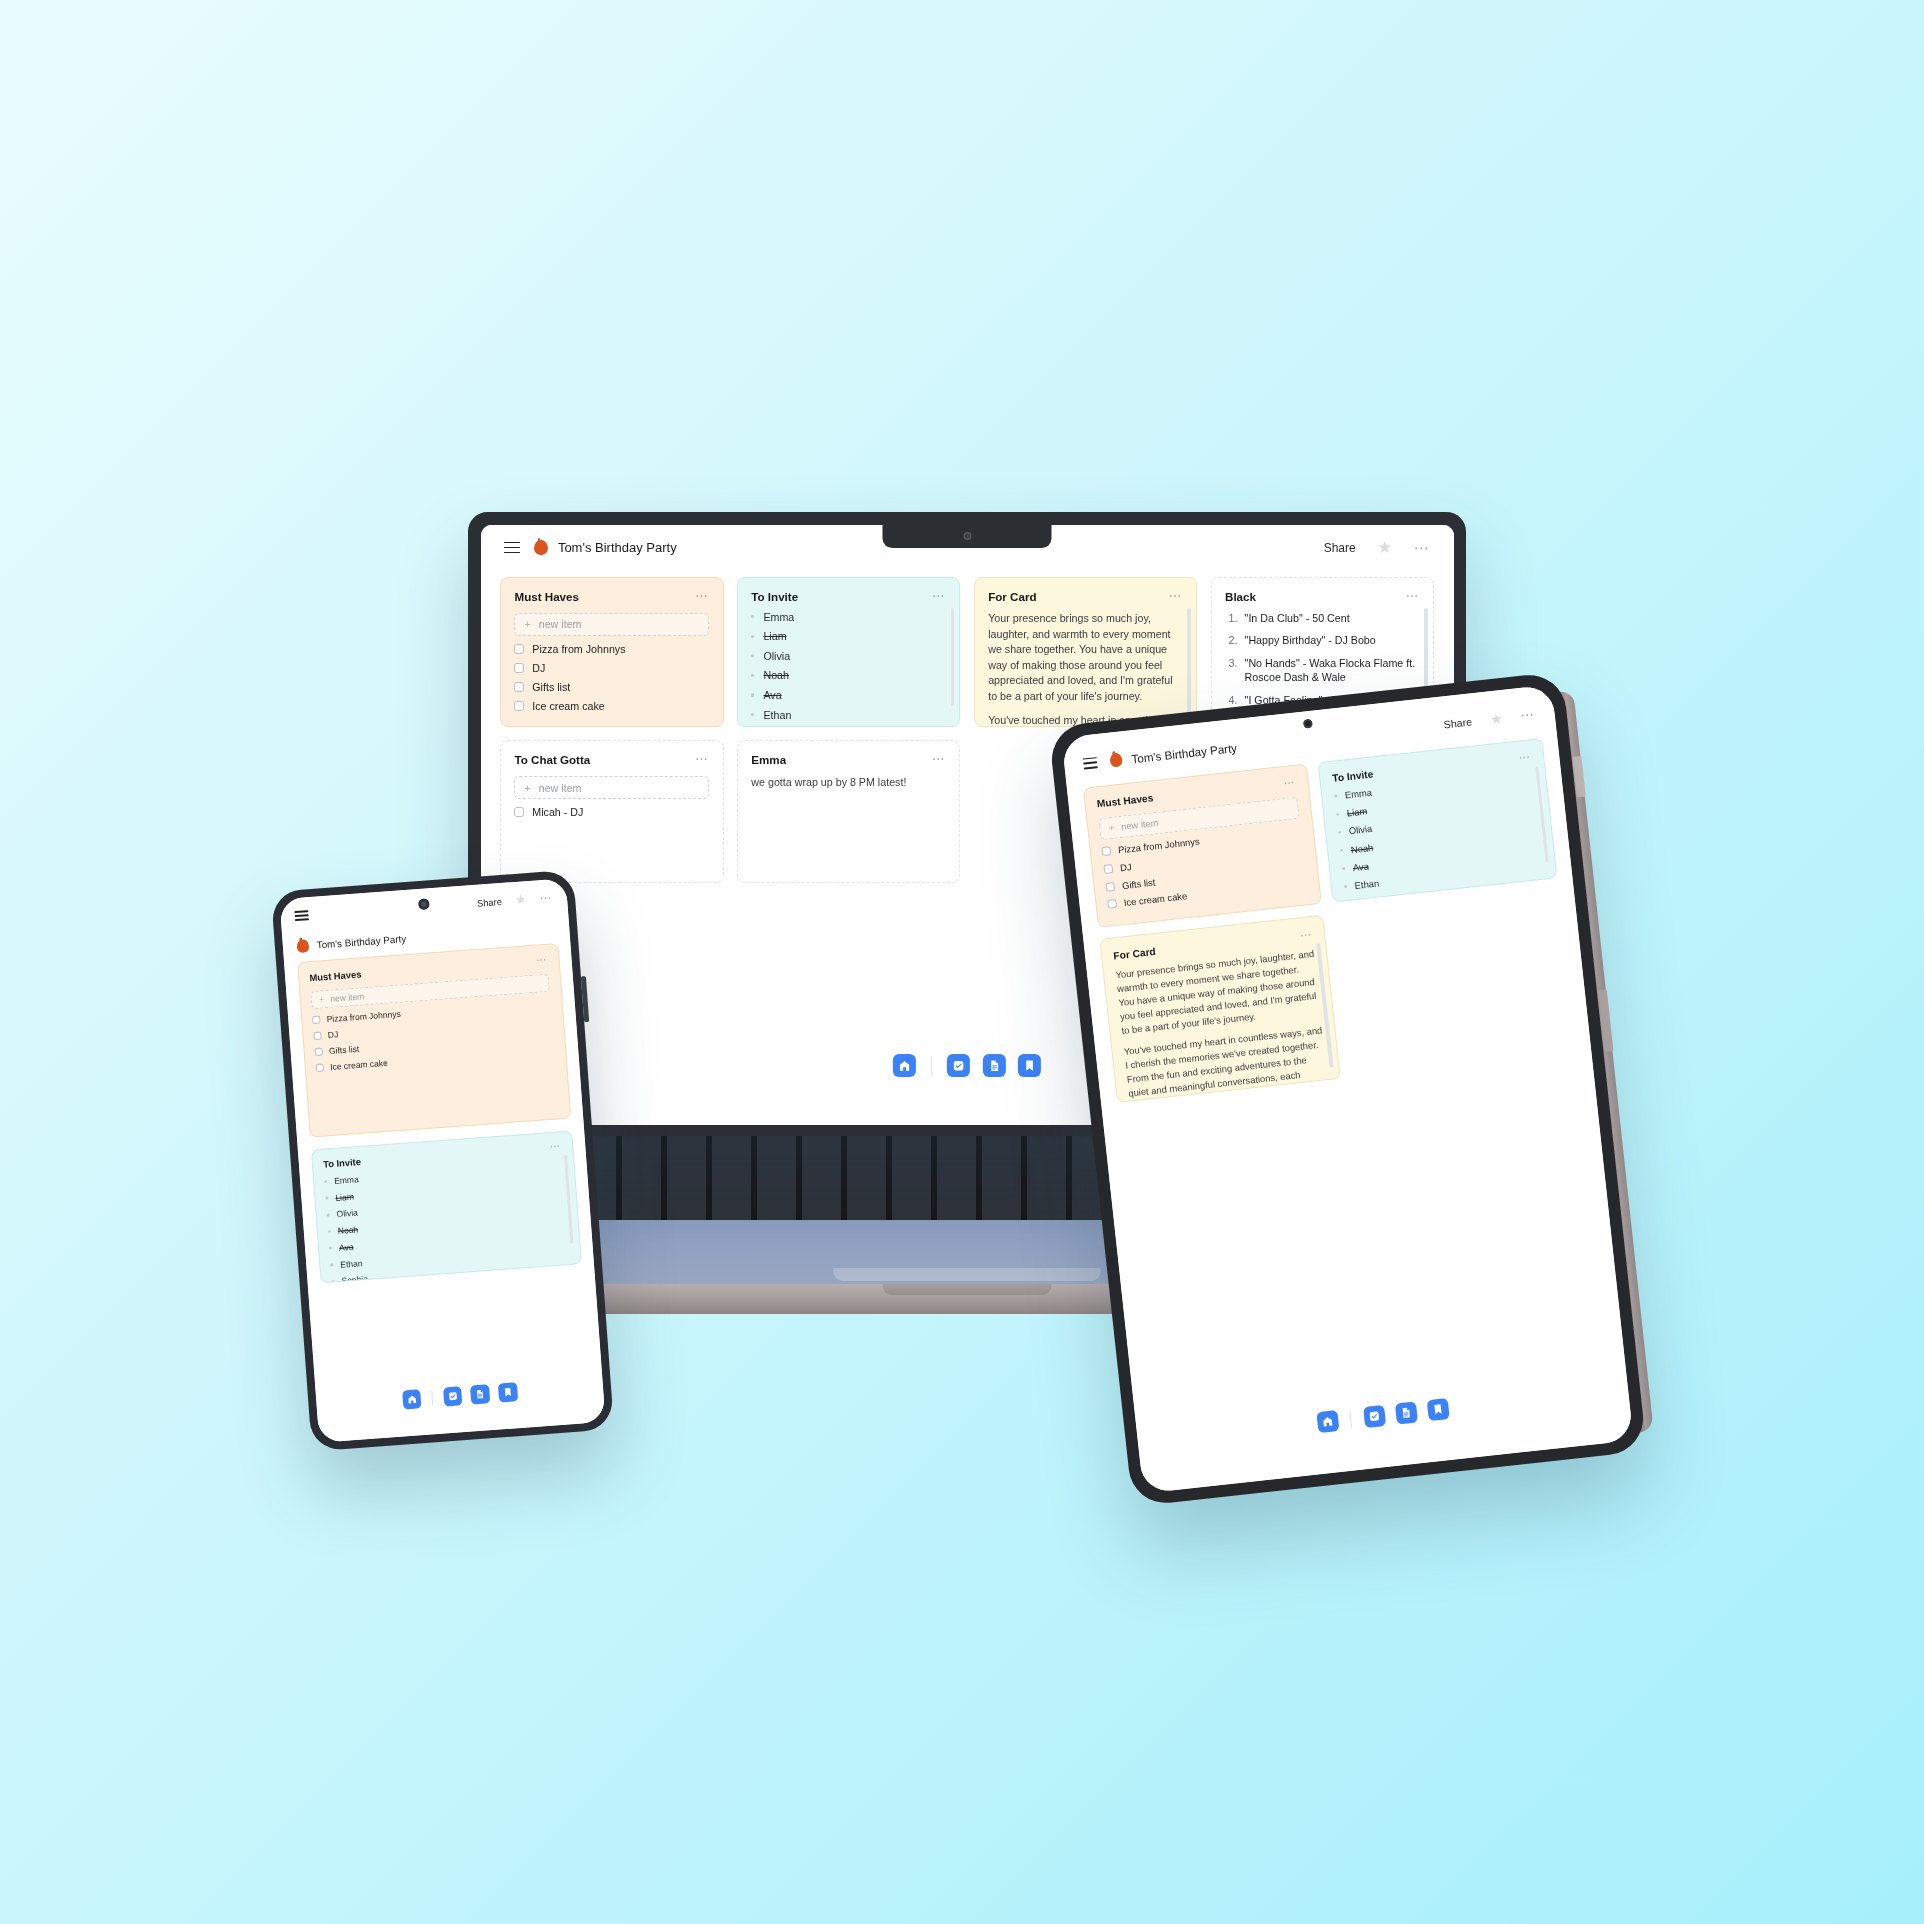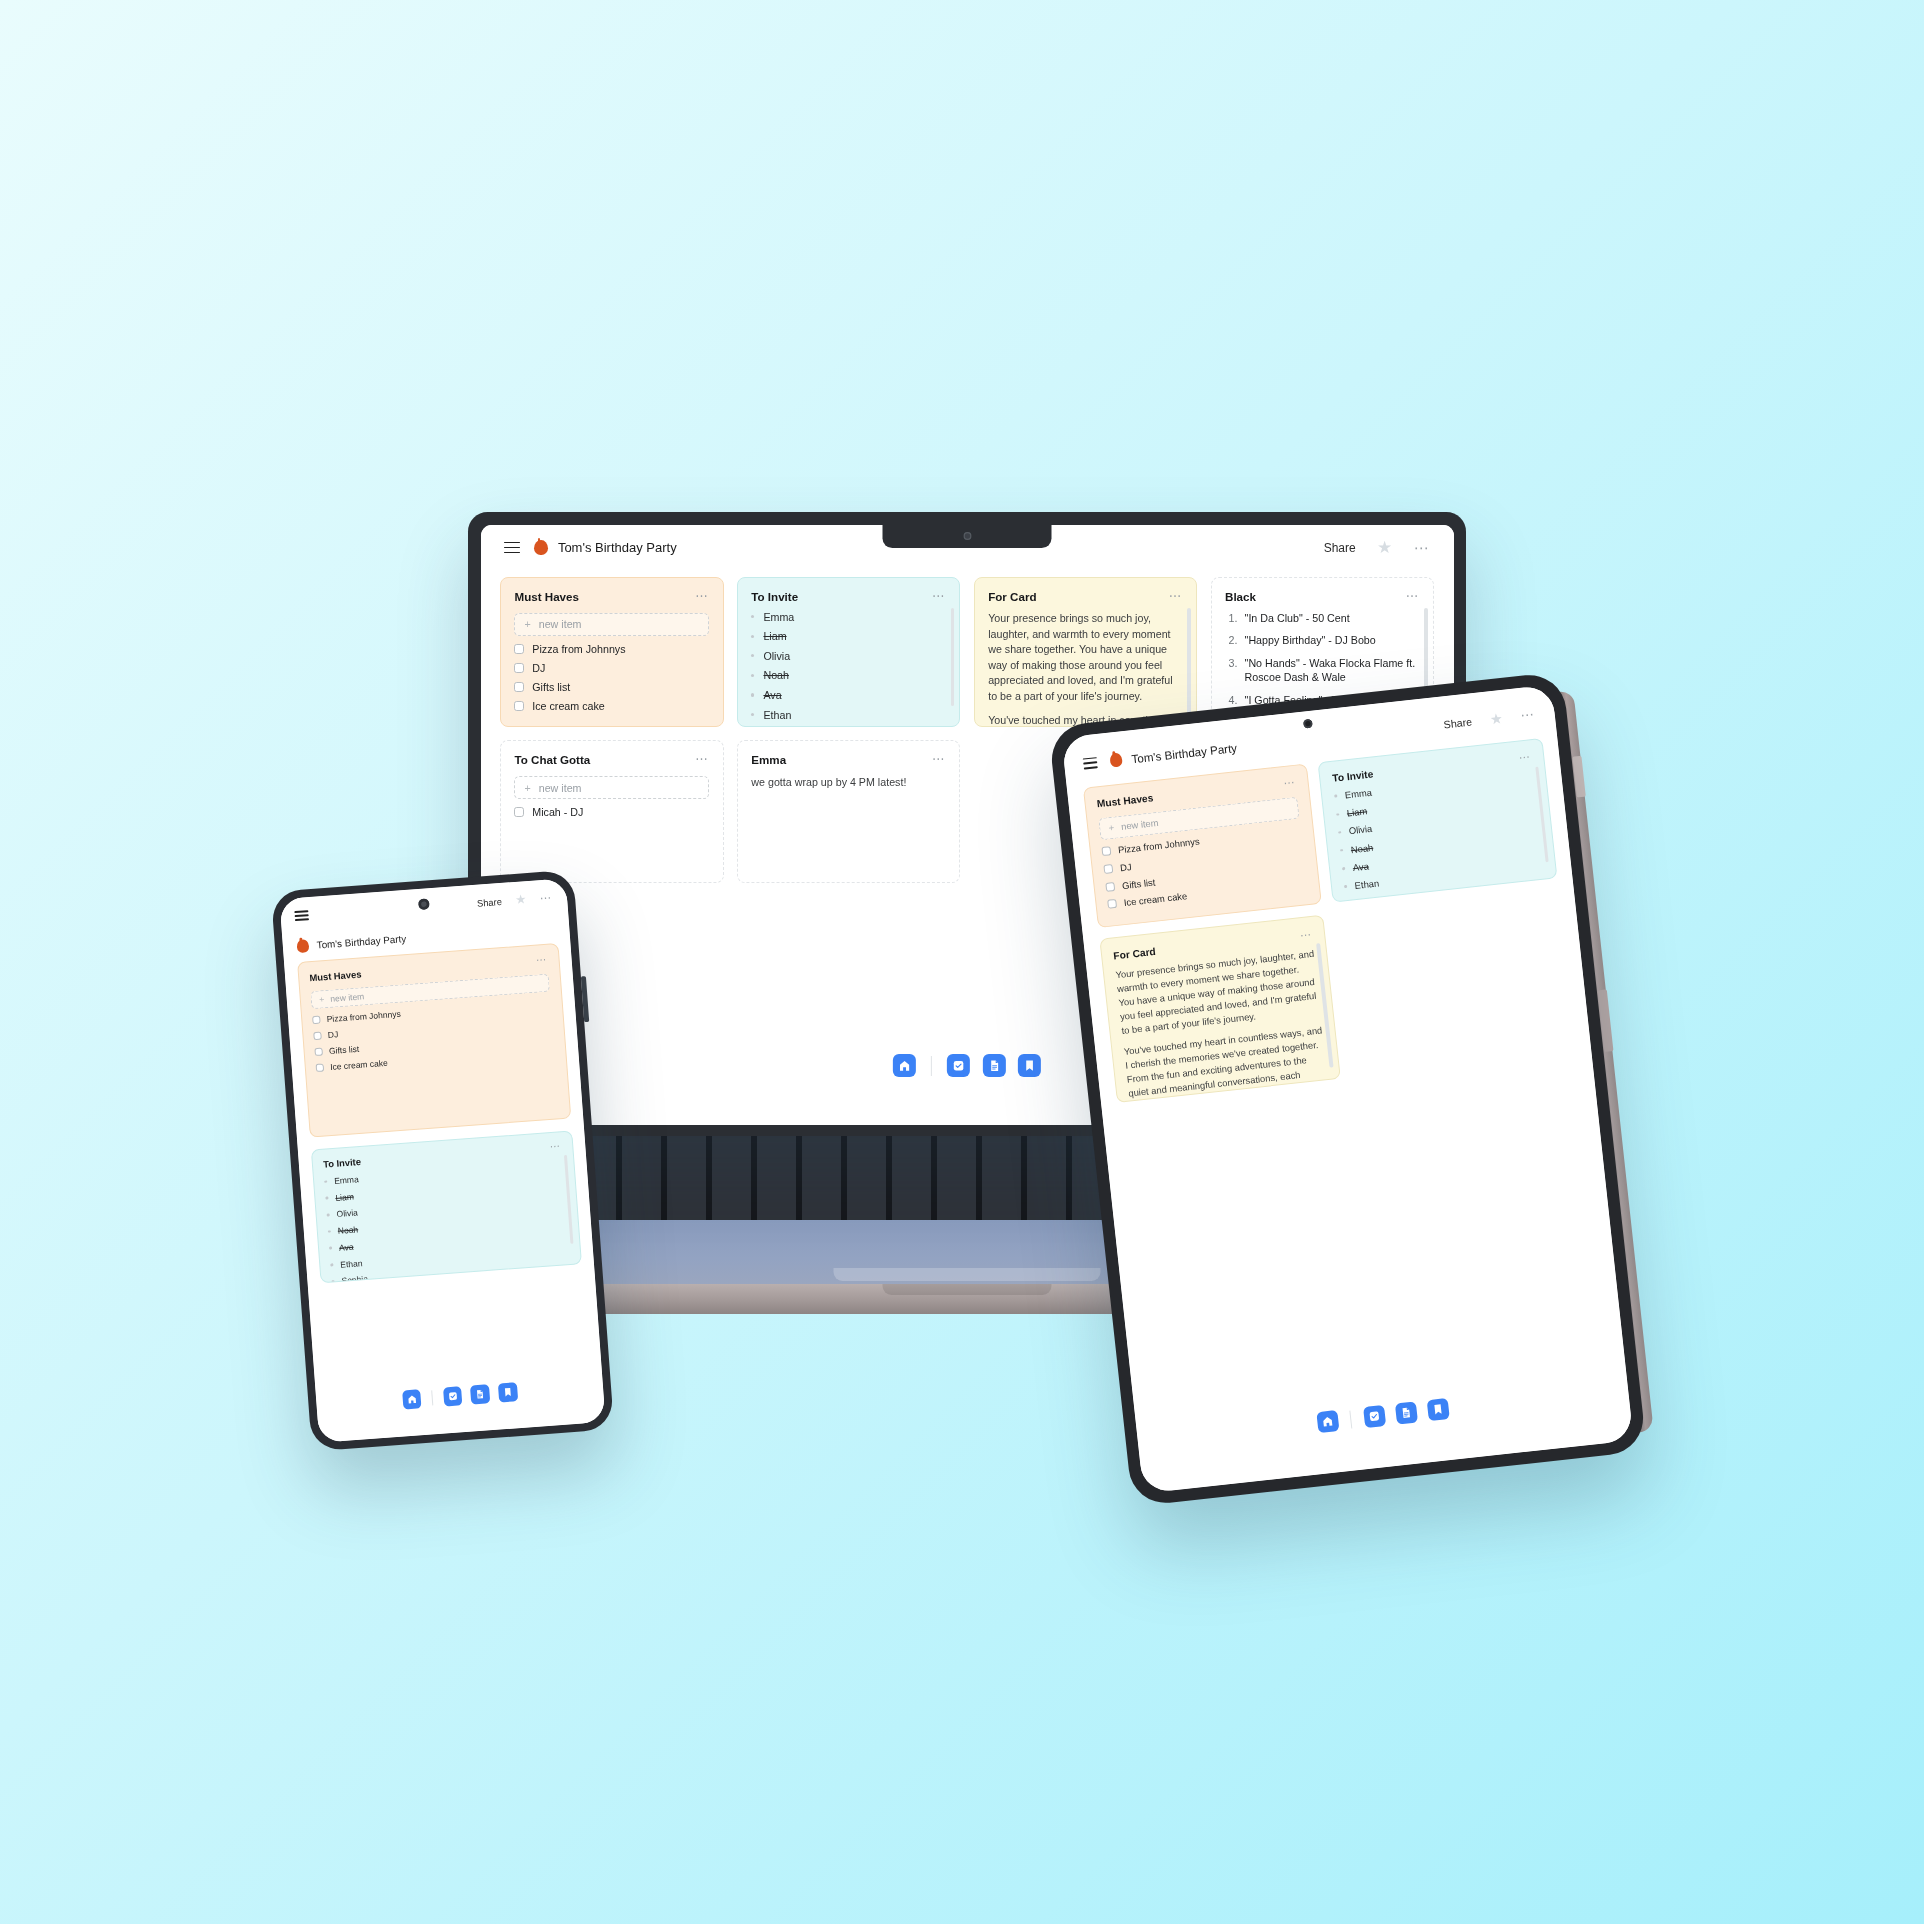--- a/index.html
+++ b/index.html
@@ -408,21 +408,21 @@
                 </div>
               </div>
             </div>
 
             <div class="lap-col">
               <div class="card plain" style="height:143px">
                 <div class="card-head">
                   <span class="card-title">Emma</span>
                   <span class="dots sm">⋯</span>
                 </div>
-                <p class="para" style="margin-top:9px">we gotta wrap up by 4 PM latest!</p>
+                <p class="para" style="margin-top:9px">we gotta wrap up by 8 PM latest!</p>
               </div>
             </div>
 
             <div class="lap-col"></div>
             <div class="lap-col"></div>
           </div>
         </div>
 
         <div class="navbar">
           <div class="nav-ico">

